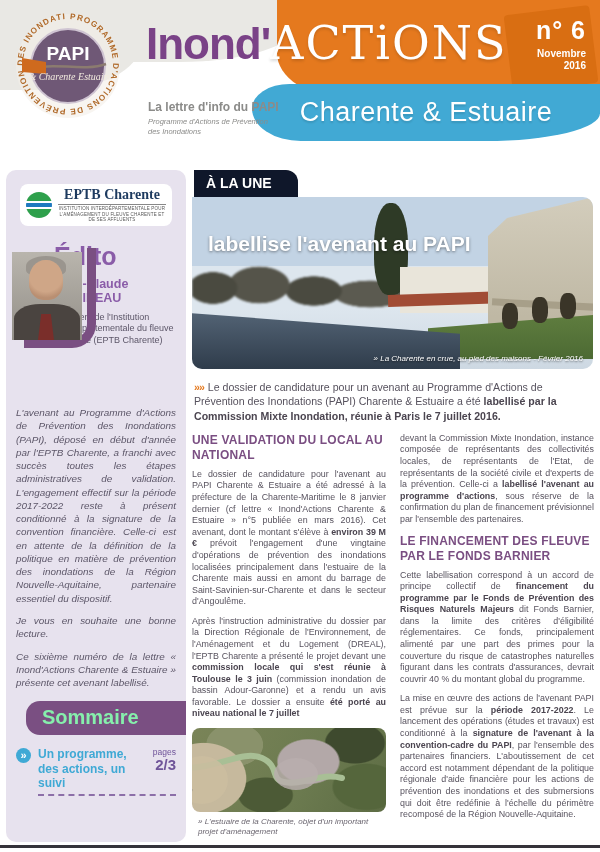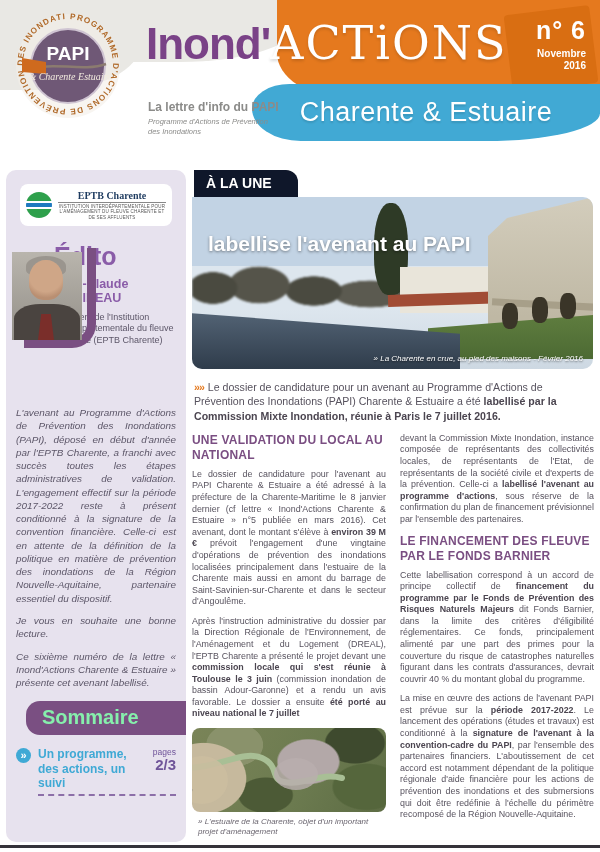--- a/index.html
+++ b/index.html
@@ -24,21 +24,21 @@
   .tagline { position:absolute; top:100px; left:148px; color:#8b8b89; }
   .tagline .t1 { font-size:12px; font-weight:bold; }
   .tagline .t2 { font-size:7.5px; font-style:italic; margin-top:3px; width:130px; line-height:1.3; }
   .stamp { position:absolute; top:6px; left:14px; width:108px; height:116px; }
 
   
   .sidebar { position:absolute; top:170px; left:6px; width:180px; height:672px; background:#e7e2ee; border-radius:10px; padding:12px 10px 0 10px; overflow:hidden; }
   .eptb-card { background:#fff; border-radius:8px; height:42px; margin:2px 4px 0 4px; display:flex; align-items:center; padding:4px 6px; gap:6px; }
   .eptb-globe { width:26px; height:26px; border-radius:50%; flex:0 0 26px; background:linear-gradient(180deg,#2ea04c 0 34%,#ffffff 34% 42%,#1e79be 42% 58%,#ffffff 58% 66%,#2ea04c 66% 100%); }
   .eptb-txt { flex:1; text-align:center; }
-  .eptb-name { font-family:"Liberation Serif", serif; font-weight:bold; font-size:10px; color:#1d3a5f; border-bottom:1px solid #888; padding-bottom:1px; margin-bottom:1px; }
+  .eptb-name { font-family:"Liberation Serif", serif; font-weight:bold; font-size:14px; color:#1d3a5f; border-bottom:1px solid #888; padding-bottom:1px; margin-bottom:1px; }
   .eptb-sub { font-size:4.5px; color:#555; line-height:1.25; letter-spacing:.2px; }
   .edito { position:relative; margin-top:16px; min-height:150px; }
   .edito-photo { position:absolute; top:10px; left:-4px; width:70px; height:88px; background:linear-gradient(180deg,#b9b5ad,#938f88); overflow:hidden; }
   .edito-photo .head { position:absolute; top:8px; left:17px; width:34px; height:40px; border-radius:48% 48% 42% 42%; background:radial-gradient(circle at 50% 38%,#cfa687 0 55%,#b98f72 75%); }
   .edito-photo .hair { position:absolute; top:4px; left:14px; width:40px; height:20px; border-radius:50% 50% 30% 30%; background:#9a958e; }
   .edito-photo .body { position:absolute; bottom:0; left:2px; width:66px; height:36px; border-radius:40% 40% 0 0; background:#4a4440; }
   .edito-photo .shirt { position:absolute; bottom:0; left:26px; width:16px; height:26px; background:#7a2e2a; clip-path:polygon(20% 0,80% 0,100% 100%,0 100%); }
   .edito-bracket { position:absolute; top:6px; left:8px; width:72px; height:100px; border-right:9px solid #7a4f82; border-bottom:9px solid #7a4f82; border-bottom-right-radius:24px; }
   .edito-head { margin-left:38px; }
   .edito-title { font-size:25px; font-weight:bold; color:#8a5ca8; }

